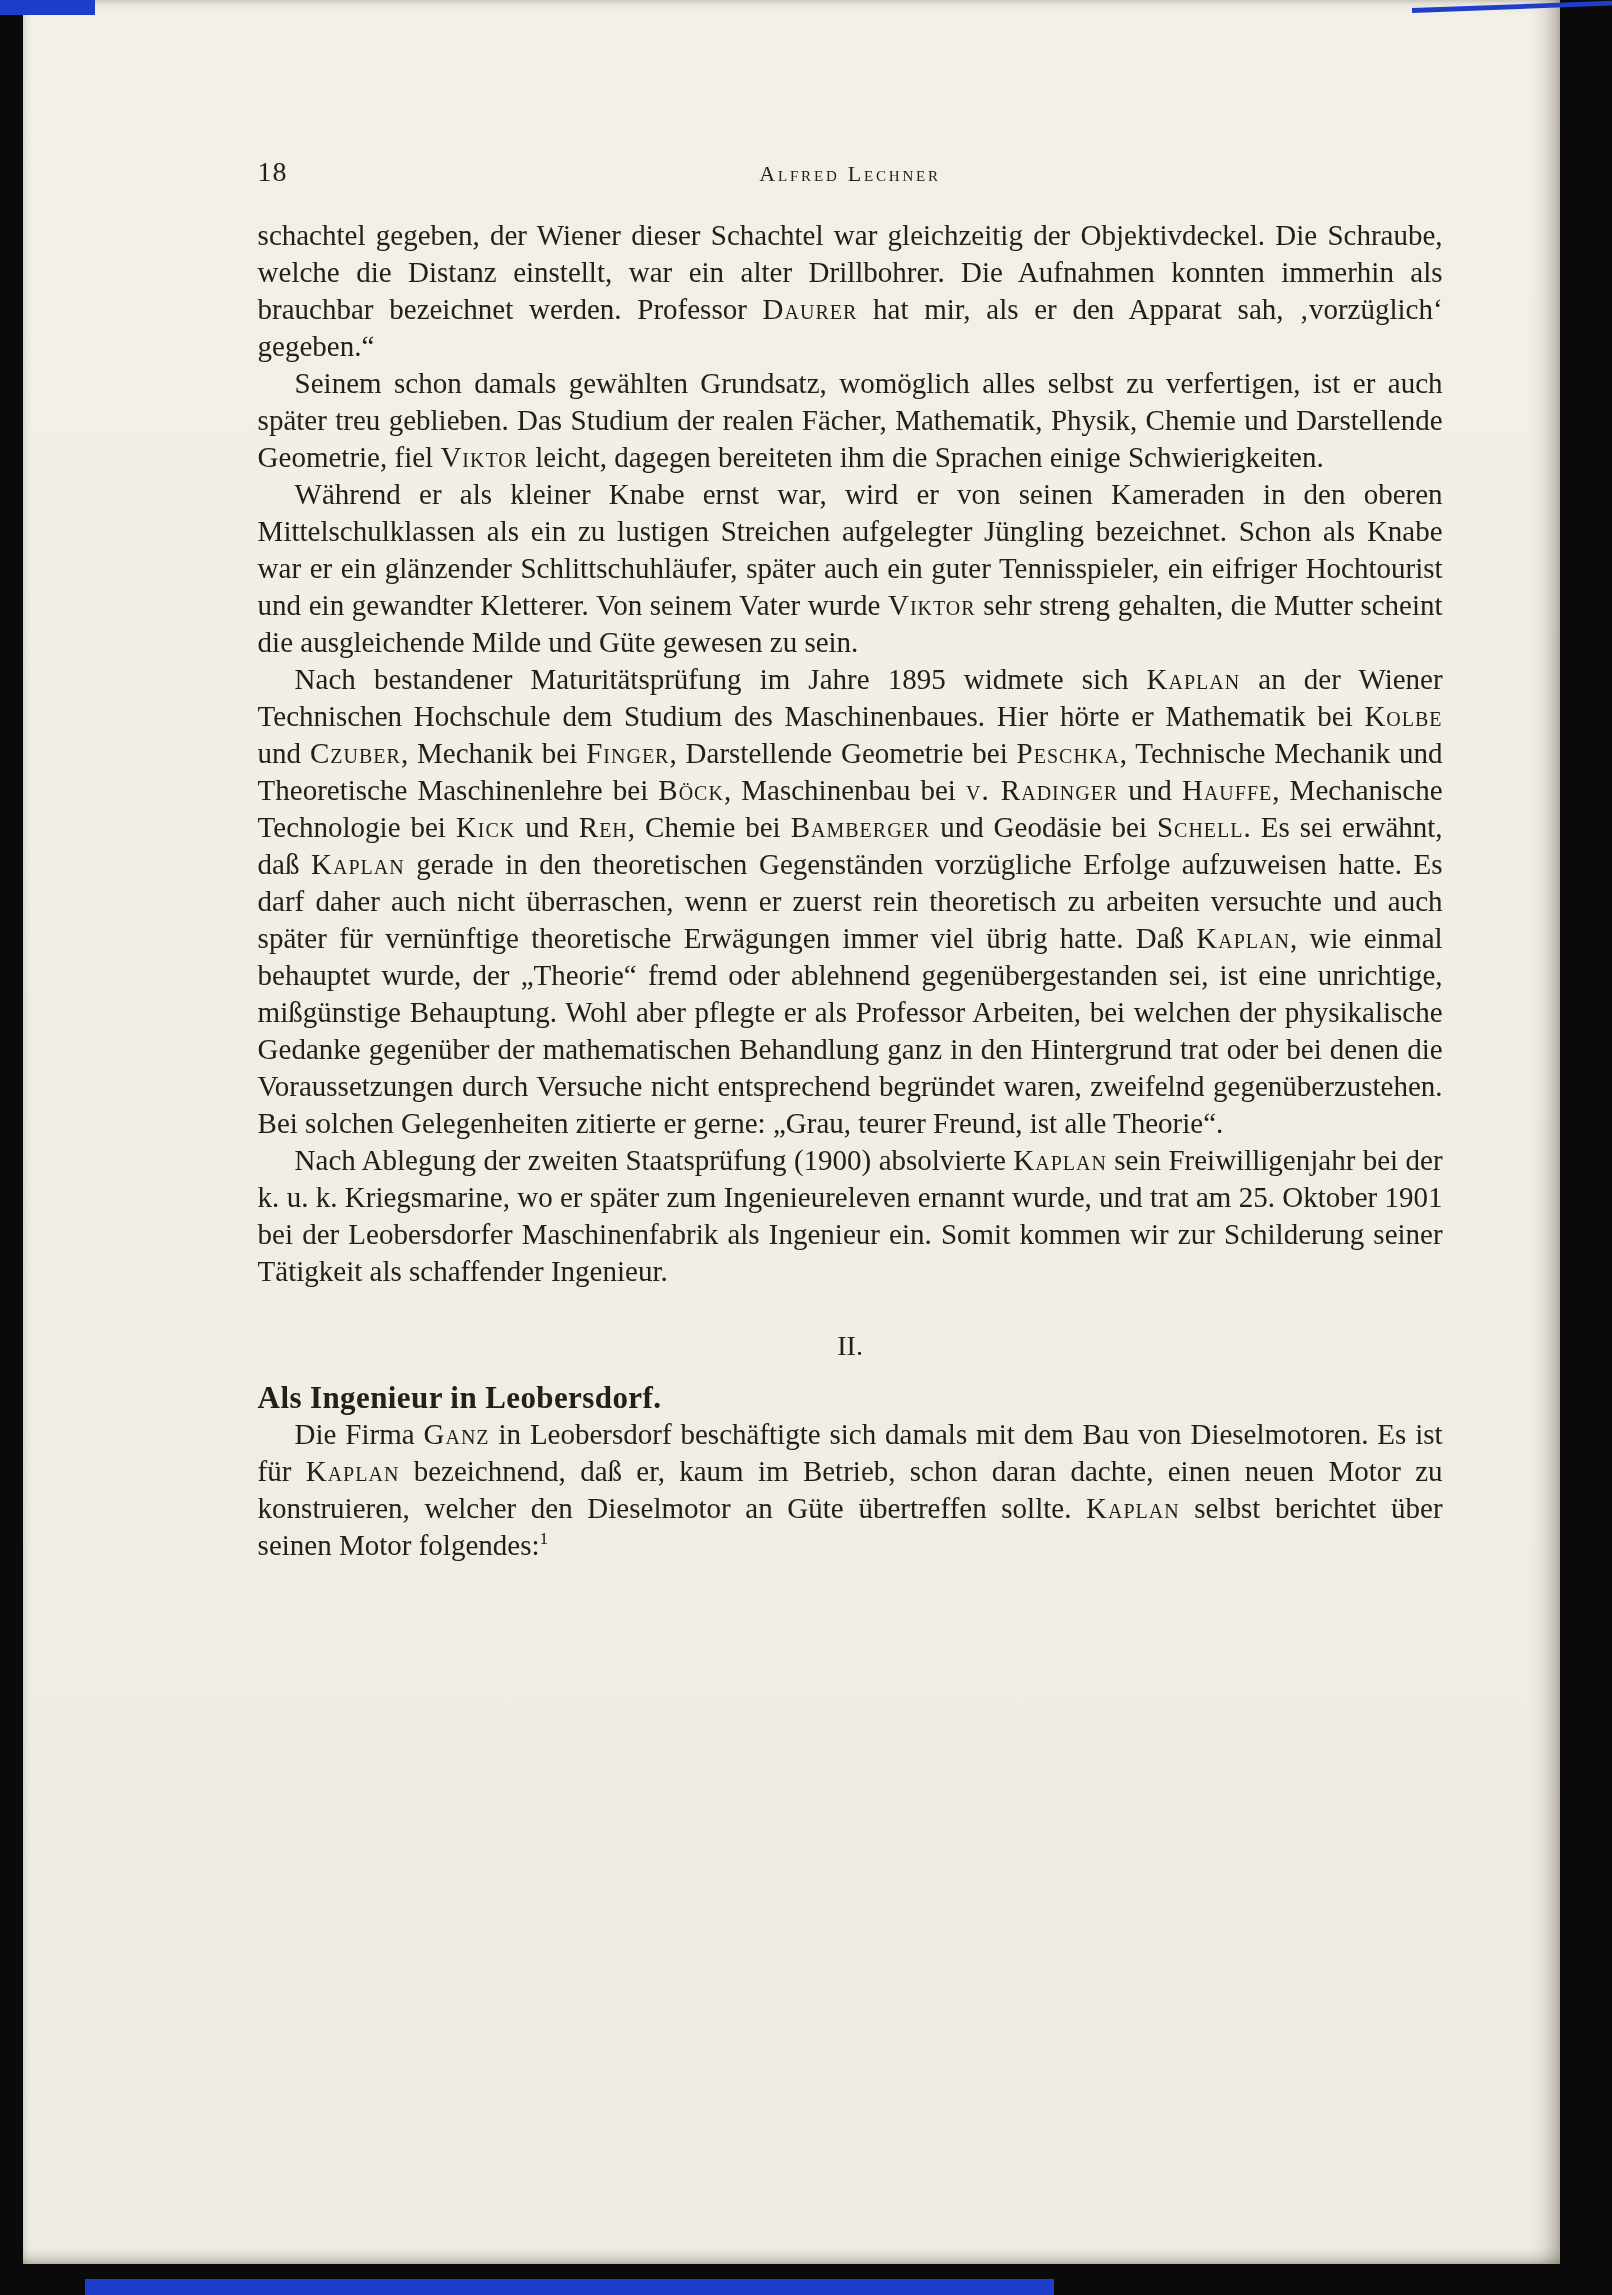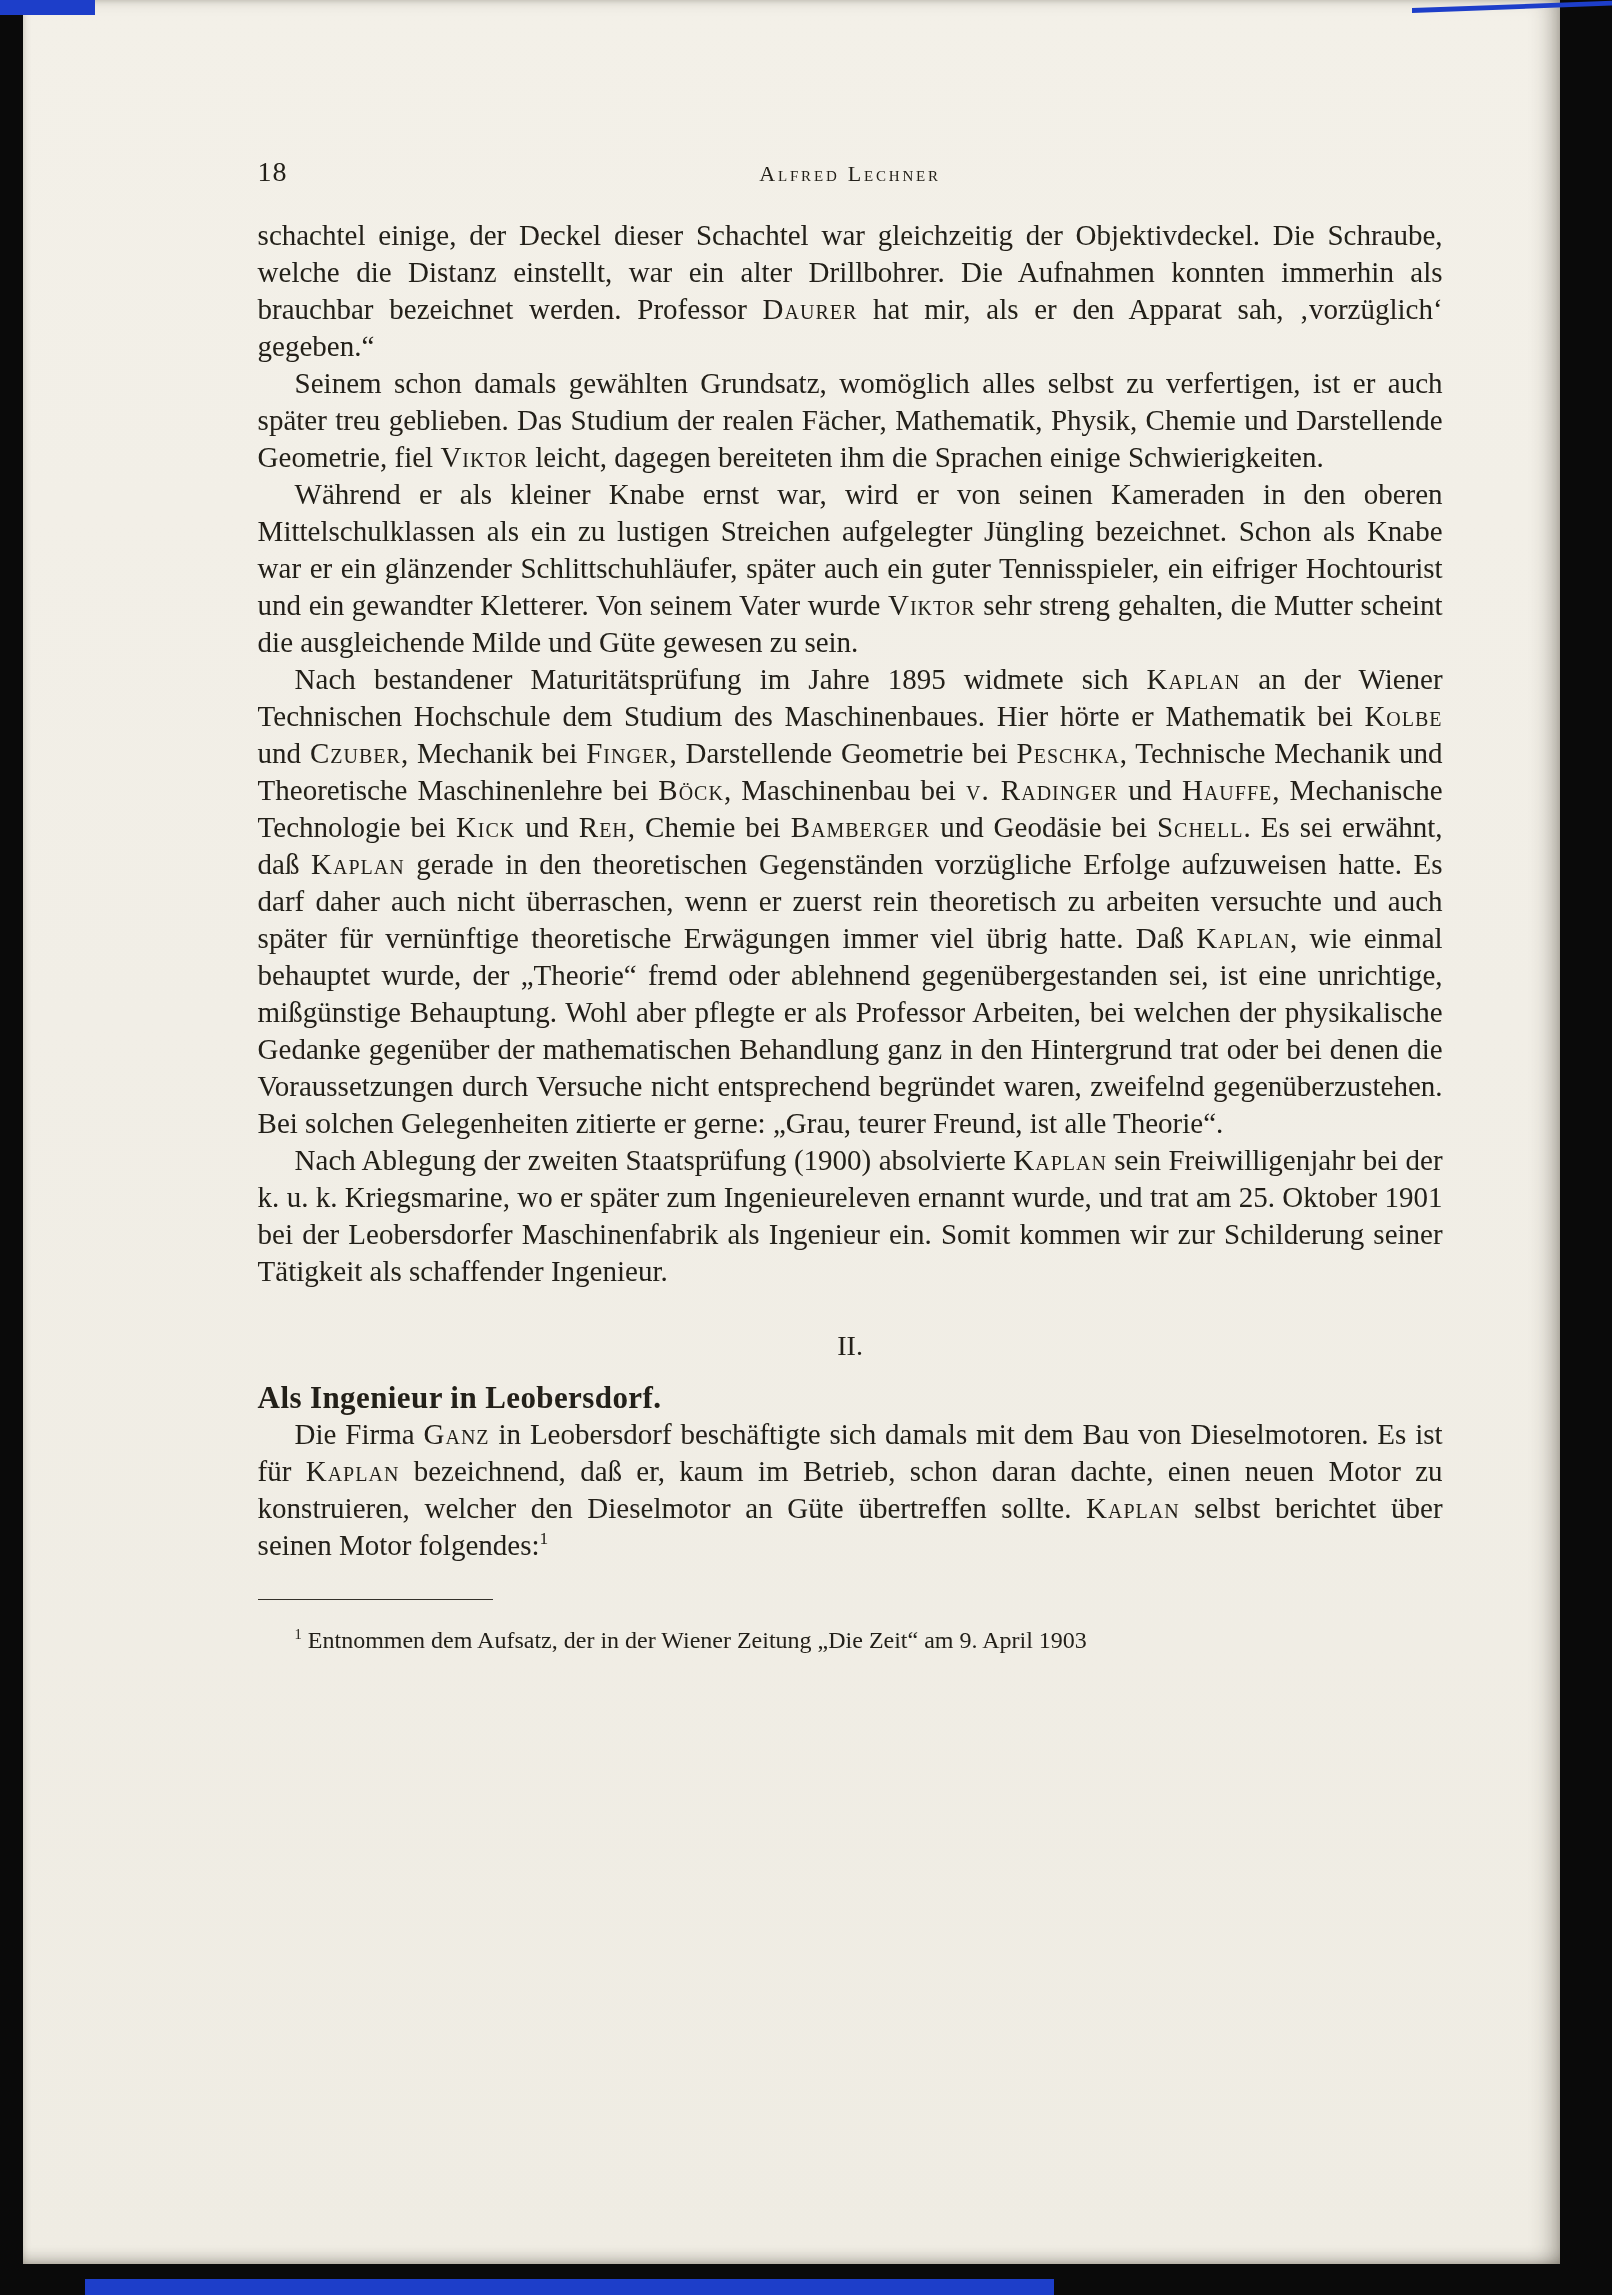--- a/index.html
+++ b/index.html
@@ -151,35 +151,31 @@
 
   <div class="paper">
 
     <div class="text-block">
 
       <div class="page-head">
         <span class="page-number">18</span>
         <span class="running-title">Alfred Lechner</span>
       </div>
 
-      <p class="para first"><span>schachtel einige, der Deckel dieser Schachtel war gleichzeitig der Objektivdeckel. Die Schraube, welche die Distanz einstellt, war ein alter Drillbohrer. Die Aufnahmen konnten immerhin als brauchbar bezeichnet werden. Professor </span><span class="sc">Daurer</span><span> hat mir, als er den Apparat sah, ‚vorzüglich‘ gegeben.“</span></p>
+      <p class="para first"><span>schachtel gegeben, der Wiener dieser Schachtel war gleichzeitig der Objektivdeckel. Die Schraube, welche die Distanz einstellt, war ein alter Drillbohrer. Die Aufnahmen konnten immerhin als brauchbar bezeichnet werden. Professor </span><span class="sc">Daurer</span><span> hat mir, als er den Apparat sah, ‚vorzüglich‘ gegeben.“</span></p>
       <p class="para"><span>Seinem schon damals gewählten Grundsatz, womöglich alles selbst zu verfertigen, ist er auch später treu geblieben. Das Studium der realen Fächer, Mathematik, Physik, Chemie und Darstellende Geometrie, fiel </span><span class="sc">Viktor</span><span> leicht, dagegen bereiteten ihm die Sprachen einige Schwierigkeiten.</span></p>
       <p class="para"><span>Während er als kleiner Knabe ernst war, wird er von seinen Kameraden in den oberen Mittelschulklassen als ein zu lustigen Streichen aufgelegter Jüngling bezeichnet. Schon als Knabe war er ein glänzender Schlittschuhläufer, später auch ein guter Tennisspieler, ein eifriger Hochtourist und ein gewandter Kletterer. Von seinem Vater wurde </span><span class="sc">Viktor</span><span> sehr streng gehalten, die Mutter scheint die ausgleichende Milde und Güte gewesen zu sein.</span></p>
       <p class="para"><span>Nach bestandener Maturitätsprüfung im Jahre 1895 widmete sich </span><span class="sc">Kaplan</span><span> an der Wiener Technischen Hochschule dem Studium des Maschinenbaues. Hier hörte er Mathematik bei </span><span class="sc">Kolbe</span><span> und </span><span class="sc">Czuber</span><span>, Mechanik bei </span><span class="sc">Finger</span><span>, Darstellende Geometrie bei </span><span class="sc">Peschka</span><span>, Technische Mechanik und Theoretische Maschinenlehre bei </span><span class="sc">Böck</span><span>, Maschinenbau bei </span><span class="sc">v. Radinger</span><span> und </span><span class="sc">Hauffe</span><span>, Mechanische Technologie bei </span><span class="sc">Kick</span><span> und </span><span class="sc">Reh</span><span>, Chemie bei </span><span class="sc">Bamberger</span><span> und Geodäsie bei </span><span class="sc">Schell</span><span>. Es sei erwähnt, daß </span><span class="sc">Kaplan</span><span> gerade in den theoretischen Gegenständen vorzügliche Erfolge aufzuweisen hatte. Es darf daher auch nicht überraschen, wenn er zuerst rein theoretisch zu arbeiten versuchte und auch später für vernünftige theoretische Erwägungen immer viel übrig hatte. Daß </span><span class="sc">Kaplan</span><span>, wie einmal behauptet wurde, der „Theorie“ fremd oder ablehnend gegenübergestanden sei, ist eine unrichtige, mißgünstige Behauptung. Wohl aber pflegte er als Professor Arbeiten, bei welchen der physikalische Gedanke gegenüber der mathematischen Behandlung ganz in den Hintergrund trat oder bei denen die Voraussetzungen durch Versuche nicht entsprechend begründet waren, zweifelnd gegenüberzustehen. Bei solchen Gelegenheiten zitierte er gerne: „Grau, teurer Freund, ist alle Theorie“.</span></p>
       <p class="para"><span>Nach Ablegung der zweiten Staatsprüfung (1900) absolvierte </span><span class="sc">Kaplan</span><span> sein Freiwilligenjahr bei der k. u. k. Kriegsmarine, wo er später zum Ingenieureleven ernannt wurde, und trat am 25. Oktober 1901 bei der Leobersdorfer Maschinenfabrik als Ingenieur ein. Somit kommen wir zur Schilderung seiner Tätigkeit als schaffender Ingenieur.</span></p>
 
       <div class="section-num">II.</div>
       <div class="section-title">Als Ingenieur in Leobersdorf.</div>
 
       <p class="para after-heading"><span>Die Firma </span><span class="sc">Ganz</span><span> in Leobersdorf beschäftigte sich damals mit dem Bau von Dieselmotoren. Es ist für </span><span class="sc">Kaplan</span><span> bezeichnend, daß er, kaum im Betrieb, schon daran dachte, einen neuen Motor zu konstruieren, welcher den Dieselmotor an Güte übertreffen sollte. </span><span class="sc">Kaplan</span><span> selbst berichtet über seinen Motor folgendes:</span><span class="sup">1</span></p>
 
-      <div class="footnote">
-        <div class="footnote-rule"></div>
-        <p class="footnote-text"><span class="sup">1</span><span> Entnommen dem Aufsatz, der in der Wiener Zeitung „Die Zeit“ am 9. April 1903</span></p>
-      </div>
 
     </div>
   </div>
 
   <div class="blue-bar-top-left"></div>
   <div class="blue-sliver-top-right"></div>
   <div class="blue-strip-bottom"></div>
 
 </div>
 

